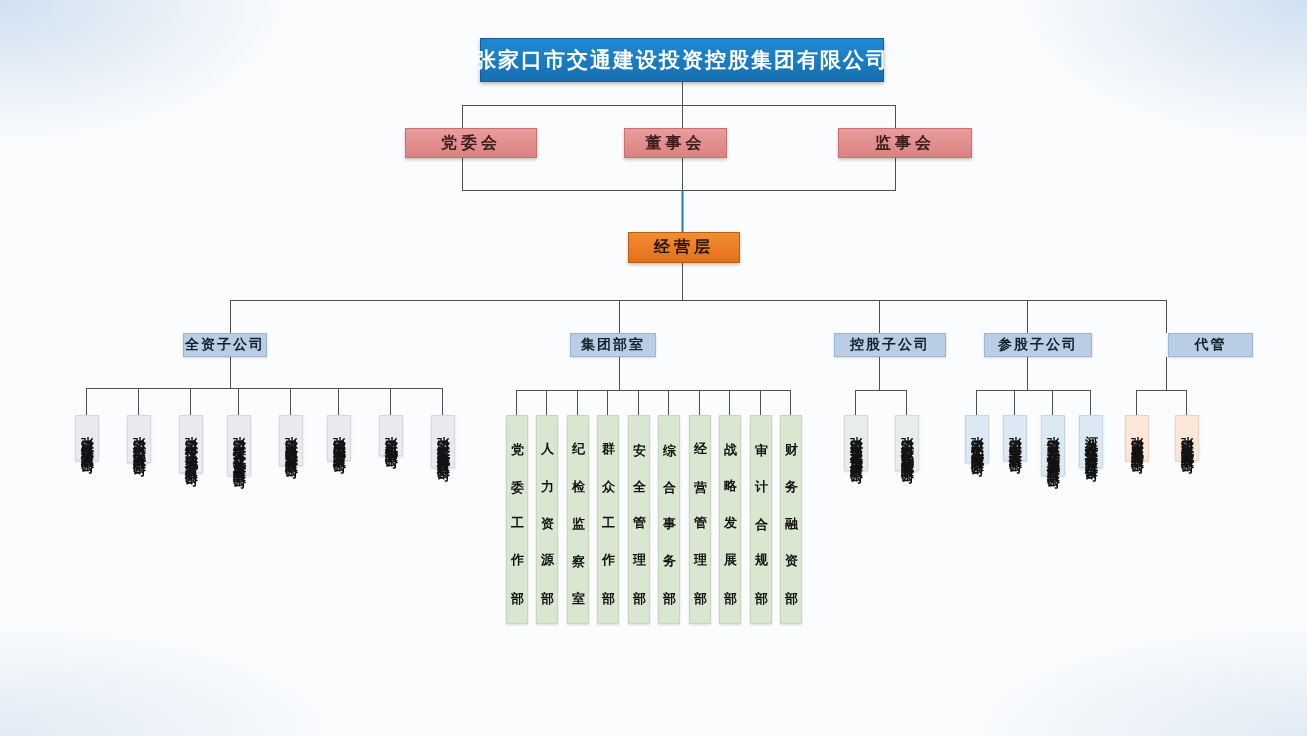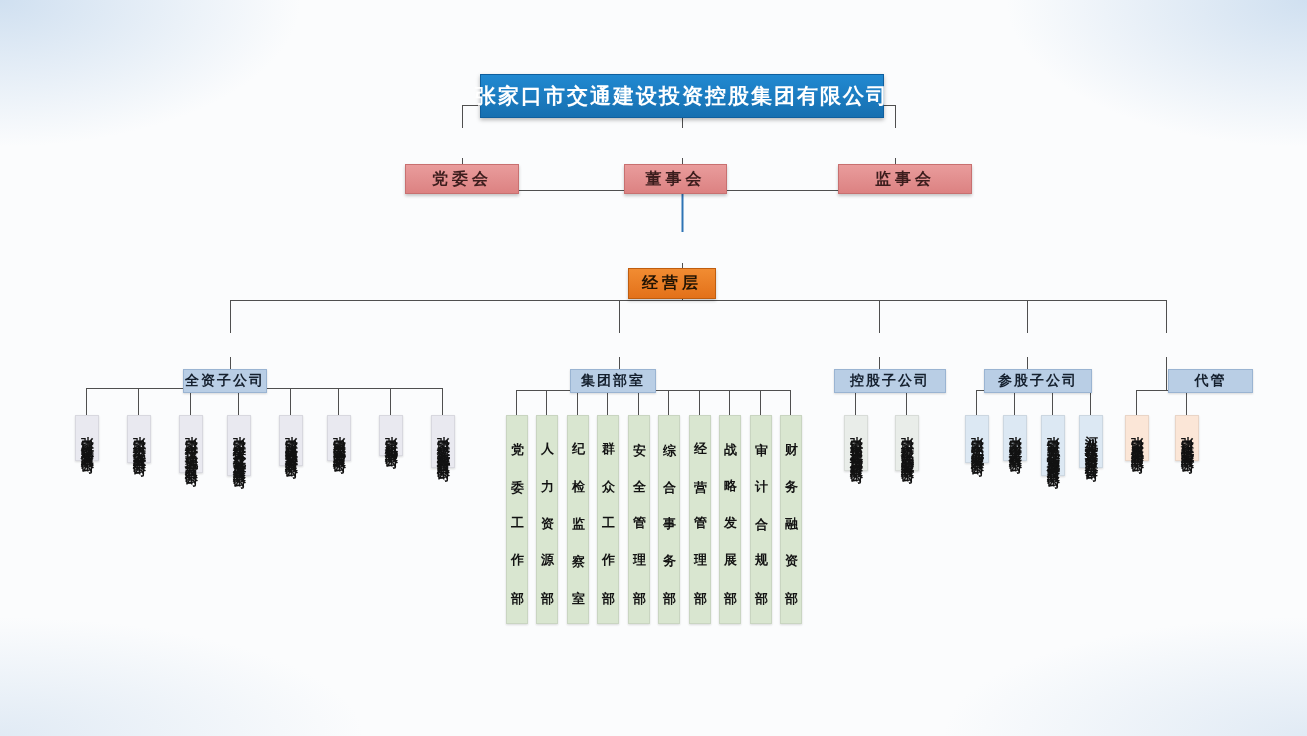--- a/index.html
+++ b/index.html
@@ -7,37 +7,37 @@
     width:1307px;height:736px;position:relative;overflow:hidden;
     font-family:"Liberation Sans", sans-serif;
     background:
       radial-gradient(ellipse 430px 210px at 0% 0%, rgba(165,196,228,.5), rgba(165,196,228,0) 70%),
       radial-gradient(ellipse 430px 210px at 100% 0%, rgba(165,196,228,.5), rgba(165,196,228,0) 70%),
       radial-gradient(ellipse 520px 170px at 0% 100%, rgba(185,208,232,.4), rgba(185,208,232,0) 70%),
       radial-gradient(ellipse 520px 170px at 100% 100%, rgba(185,208,232,.4), rgba(185,208,232,0) 70%),
       #fbfcfd;
   }
   .lines{position:absolute;left:0;top:0;pointer-events:none;}
-  .box{position:absolute;display:flex;align-items:center;justify-content:center;box-sizing:border-box;white-space:nowrap;margin-top:36px;}
+  .box{position:absolute;display:flex;align-items:center;justify-content:center;box-sizing:border-box;white-space:nowrap;}
   .root{
     left:480px;top:38px;width:404px;height:44px;
     background:linear-gradient(180deg,#2189d1,#166fb0);
     border:1px solid #0f5f9e;
     color:#ffffff;font-size:21px;font-weight:bold;letter-spacing:2px;
     box-shadow:0 2px 4px rgba(0,0,0,.28);
   }
   .gov{
     top:128px;height:30px;
     background:linear-gradient(180deg,#e99c9c,#dc8282);
     border:1px solid #c87070;
     color:#3c1d1d;font-size:16px;font-weight:bold;letter-spacing:4px;
     box-shadow:0 2px 3px rgba(0,0,0,.22);
   }
   .mgmt{
-    left:628px;top:232px;width:88px;height:31px;
+    left:628px;top:232px;width:112px;height:31px;
     background:linear-gradient(180deg,#f18c32,#e3711a);
     border:1px solid #bf5d0f;
     color:#221404;font-size:16px;font-weight:bold;letter-spacing:4px;
     box-shadow:0 2px 3px rgba(0,0,0,.22);
   }
   .cat{
     top:333px;height:24px;
     background:#b9cee5;border:1px solid #9ab4d2;
     color:#15202e;font-size:14px;font-weight:bold;letter-spacing:2px;
     box-shadow:0 1px 2px rgba(0,0,0,.15);
@@ -124,21 +124,21 @@
     <line x1="1090.5" y1="390" x2="1090.5" y2="415"></line>
 
     <line x1="1136.5" y1="390" x2="1136.5" y2="415"></line>
     <line x1="1186.5" y1="390" x2="1186.5" y2="415"></line>
   </g>
   <line x1="682.5" y1="190" x2="682.5" y2="232" stroke="#2e74b5" stroke-width="2"></line>
 </svg>
 
 <div class="box root">张家口市交通建设投资控股集团有限公司</div>
 
-<div class="box gov" style="left:405px;width:114px">党委会</div>
+<div class="box gov" style="left:405px;width:132px">党委会</div>
 <div class="box gov" style="left:624px;width:103px">董事会</div>
 <div class="box gov" style="left:838px;width:134px">监事会</div>
 
 <div class="box mgmt">经营层</div>
 
 <div class="box cat" style="left:183px;width:84px">全资子公司</div>
 <div class="box cat" style="left:570px;width:86px">集团部室</div>
 <div class="box cat" style="left:834px;width:112px">控股子公司</div>
 <div class="box cat" style="left:984px;width:108px">参股子公司</div>
 <div class="box cat" style="left:1168px;width:85px">代管</div>

